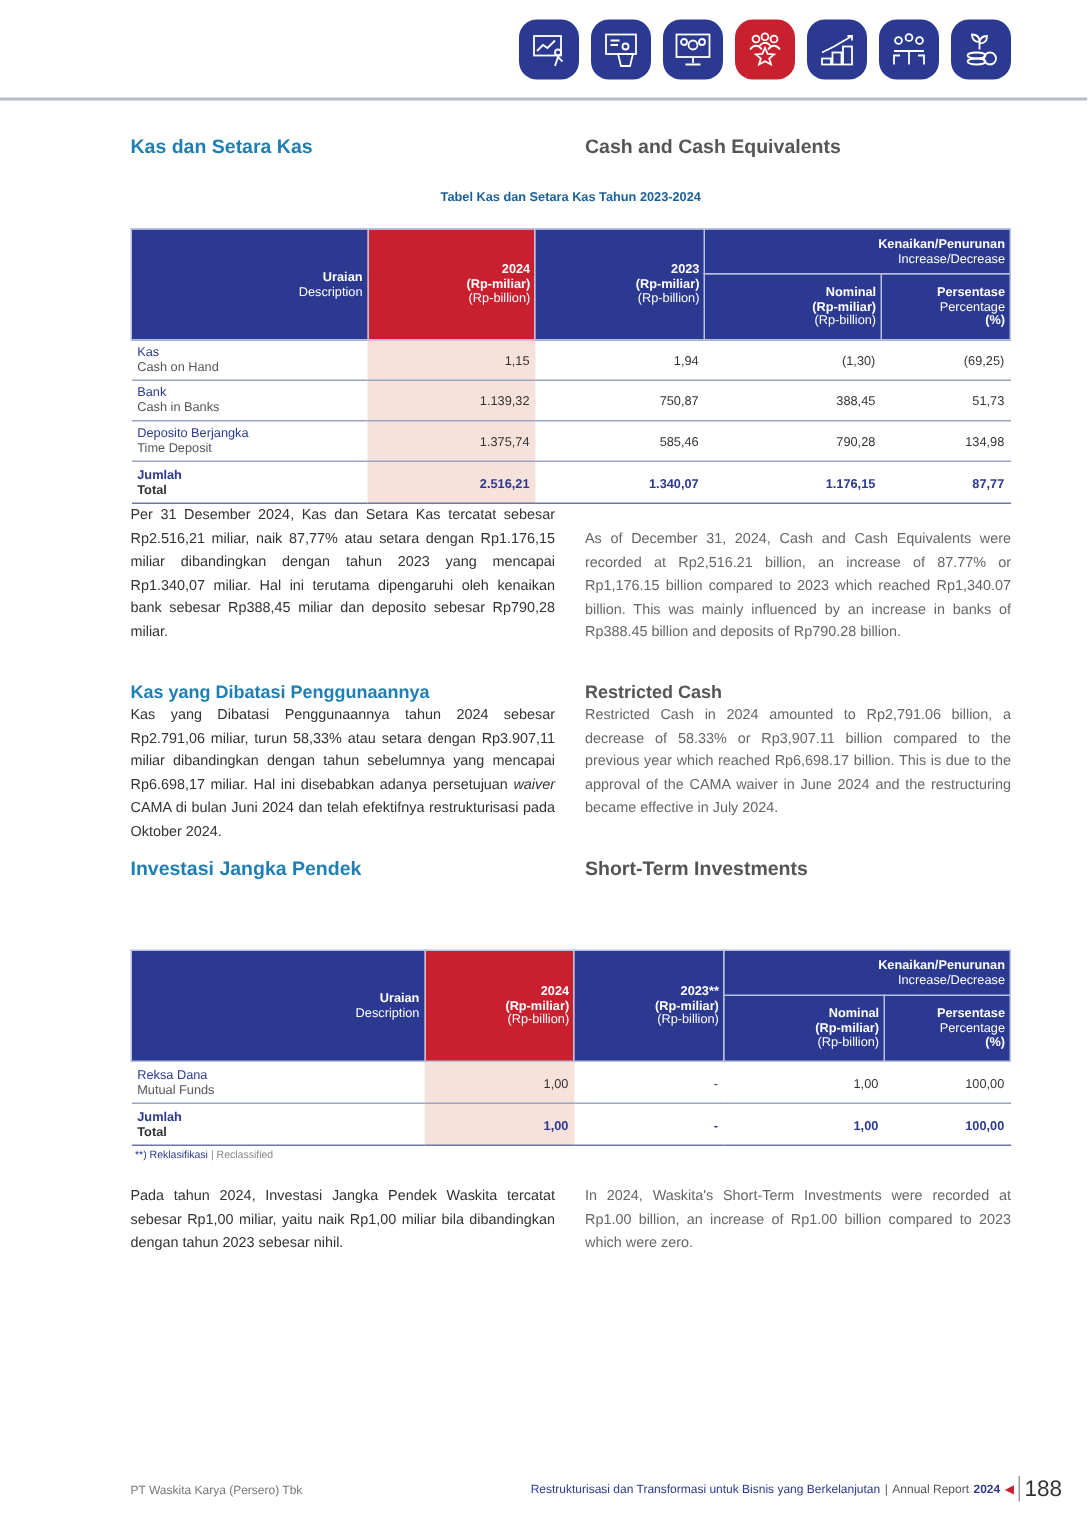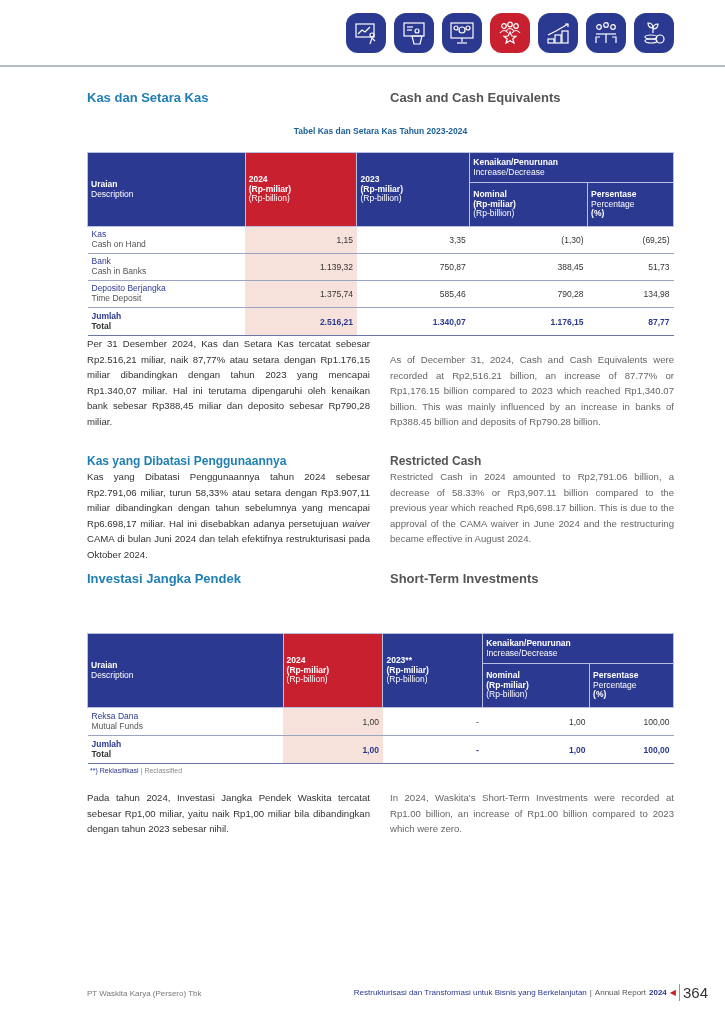--- a/index.html
+++ b/index.html
@@ -14,21 +14,21 @@
   .top-rule { position: absolute; top: 65px; left: 0; width: 725px; height: 2px; background: #b7bcc6; }
 
   .sec-title-id { position: absolute; left: 87px; font-size: 13px; font-weight: bold; color: #1f7fb3; }
   .sec-title-en { position: absolute; left: 390px; font-size: 13px; font-weight: bold; color: #555; }
 
   .tbl-caption { position: absolute; left: 87px; width: 587px; text-align: center; }
   .tbl-caption .id { font-size: 8.5px; font-weight: bold; color: #1b5f99; }
   .tbl-caption .en { font-size: 8.5px; color: #555; }
 
   table.fin { position: absolute; left: 87px; width: 587px; border-collapse: collapse; font-size: 8.5px; }
-  table.fin th { background: #2b3990; color: #fff; font-weight: normal; text-align: left; border: 1px solid #b9c0e0; line-height: 1.15; padding: 2px 3px; }
+  table.fin th { background: #2b3990; color: #fff; font-weight: normal; text-align: right; border: 1px solid #b9c0e0; line-height: 1.15; padding: 2px 3px; }
   table.fin th.red { background: #c8202f; }
   table.fin th b { font-weight: bold; }
   table.fin td { padding: 3px 4px; text-align: right; color: #333; border-bottom: 1px solid #9aa3c2; vertical-align: middle; }
   table.fin td.desc { text-align: left; color: #2b3990; line-height: 1.15; }
   table.fin td.desc .en { color: #555; }
   table.fin td.shade { background: #f6e1db; }
   table.fin tr.total td { font-weight: bold; color: #2b3990; }
   table.fin tr.total td.desc .en { color: #333; }
   table.fin tr.total td { border-bottom: 1.5px solid #6b76a8; }
 
@@ -142,21 +142,21 @@
     </tr>
     <tr style="height:44px;">
       <th><b>Nominal</b><br><b>(Rp-miliar)</b><br><span>(Rp-billion)</span></th>
       <th><b>Persentase</b><br><span>Percentage</span><br><b>(%)</b></th>
     </tr>
   </thead>
   <tbody>
     <tr style="height:27px;">
       <td class="desc"><span>Kas</span><br><span class="en">Cash on Hand</span></td>
       <td class="shade">1,15</td>
-      <td>3,35</td>
+      <td>1,94</td>
       <td>(1,30)</td>
       <td>(69,25)</td>
     </tr>
     <tr style="height:27px;">
       <td class="desc"><span>Bank</span><br><span class="en">Cash in Banks</span></td>
       <td class="shade">1.139,32</td>
       <td>750,87</td>
       <td>388,45</td>
       <td>51,73</td>
     </tr>
@@ -176,21 +176,21 @@
     </tr>
   </tbody>
 </table>
 
 <div class="para id" style="top:336px;">Per 31 Desember 2024, Kas dan Setara Kas tercatat sebesar Rp2.516,21 miliar, naik 87,77% atau setara dengan Rp1.176,15 miliar dibandingkan dengan tahun 2023 yang mencapai Rp1.340,07 miliar. Hal ini terutama dipengaruhi oleh kenaikan bank sebesar Rp388,45 miliar dan deposito sebesar Rp790,28 miliar.</div>
 <div class="para en" style="top:352px;">As of December 31, 2024, Cash and Cash Equivalents were recorded at Rp2,516.21 billion, an increase of 87.77% or Rp1,176.15 billion compared to 2023 which reached Rp1,340.07 billion. This was mainly influenced by an increase in banks of Rp388.45 billion and deposits of Rp790.28 billion.</div>
 
 <div class="sub-id" style="top:454px;">Kas yang Dibatasi Penggunaannya</div>
 <div class="sub-en" style="top:454px;">Restricted Cash</div>
 <div class="para id" style="top:469px;"><span>Kas yang Dibatasi Penggunaannya tahun 2024 sebesar Rp2.791,06 miliar, turun 58,33% atau setara dengan Rp3.907,11 miliar dibandingkan dengan tahun sebelumnya yang mencapai Rp6.698,17 miliar. Hal ini disebabkan adanya persetujuan </span><i>waiver</i><span> CAMA di bulan Juni 2024 dan telah efektifnya restrukturisasi pada Oktober 2024.</span></div>
-<div class="para en" style="top:469px;">Restricted Cash in 2024 amounted to Rp2,791.06 billion, a decrease of 58.33% or Rp3,907.11 billion compared to the previous year which reached Rp6,698.17 billion. This is due to the approval of the CAMA waiver in June 2024 and the restructuring became effective in August 2024.</div>
+<div class="para en" style="top:469px;">Restricted Cash in 2024 amounted to Rp2,791.06 billion, a decrease of 58.33% or Rp3,907.11 billion compared to the previous year which reached Rp6,698.17 billion. This is due to the approval of the CAMA waiver in June 2024 and the restructuring became effective in July 2024.</div>
 
 <div class="sec-title-id" style="top:571px;">Investasi Jangka Pendek</div>
 <div class="sec-title-en" style="top:571px;">Short-Term Investments</div>
 
 <div class="tbl-caption" style="top:602px;margin-top:44px;">
   <div class="id">Tabel Investasi Jangka Pendek Tahun 2023-2024</div>
 </div>
 
 <table class="fin" style="top:633px;">
   <colgroup>
@@ -240,14 +240,14 @@
 <div class="para id" style="top:790px;">Pada tahun 2024, Investasi Jangka Pendek Waskita tercatat sebesar Rp1,00 miliar, yaitu naik Rp1,00 miliar bila dibandingkan dengan tahun 2023 sebesar nihil.</div>
 <div class="para en" style="top:790px;">In 2024, Waskita's Short-Term Investments were recorded at Rp1.00 billion, an increase of Rp1.00 billion compared to 2023 which were zero.</div>
 
 <div class="footer-left">PT Waskita Karya (Persero) Tbk</div>
 <div class="footer-right">
   <span class="theme">Restrukturisasi dan Transformasi untuk Bisnis yang Berkelanjutan</span>
   <span>|</span>
   <span>Annual Report</span>
   <span class="year">2024</span>
   <span class="arrow">◀</span>
-  <span class="pageno">364</span>
+  <span class="pageno">188</span>
 </div>
 
 </body></html>

